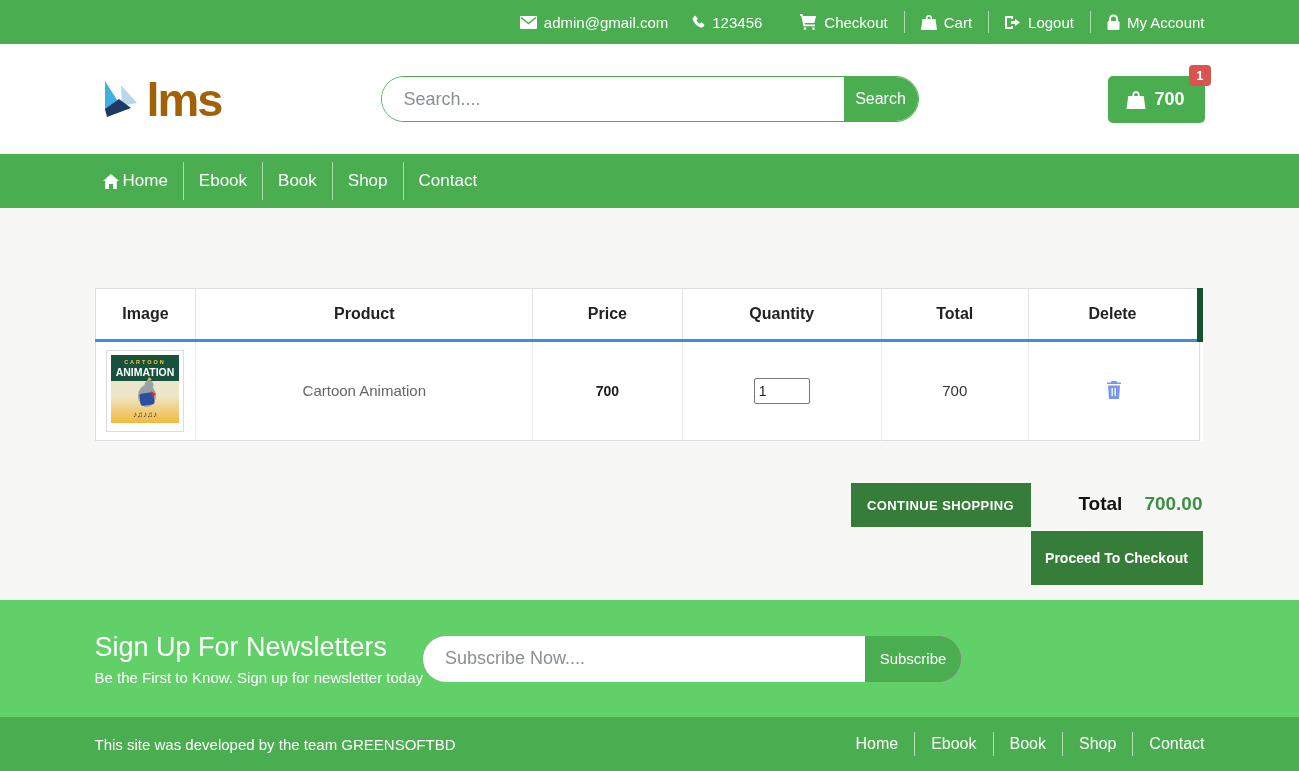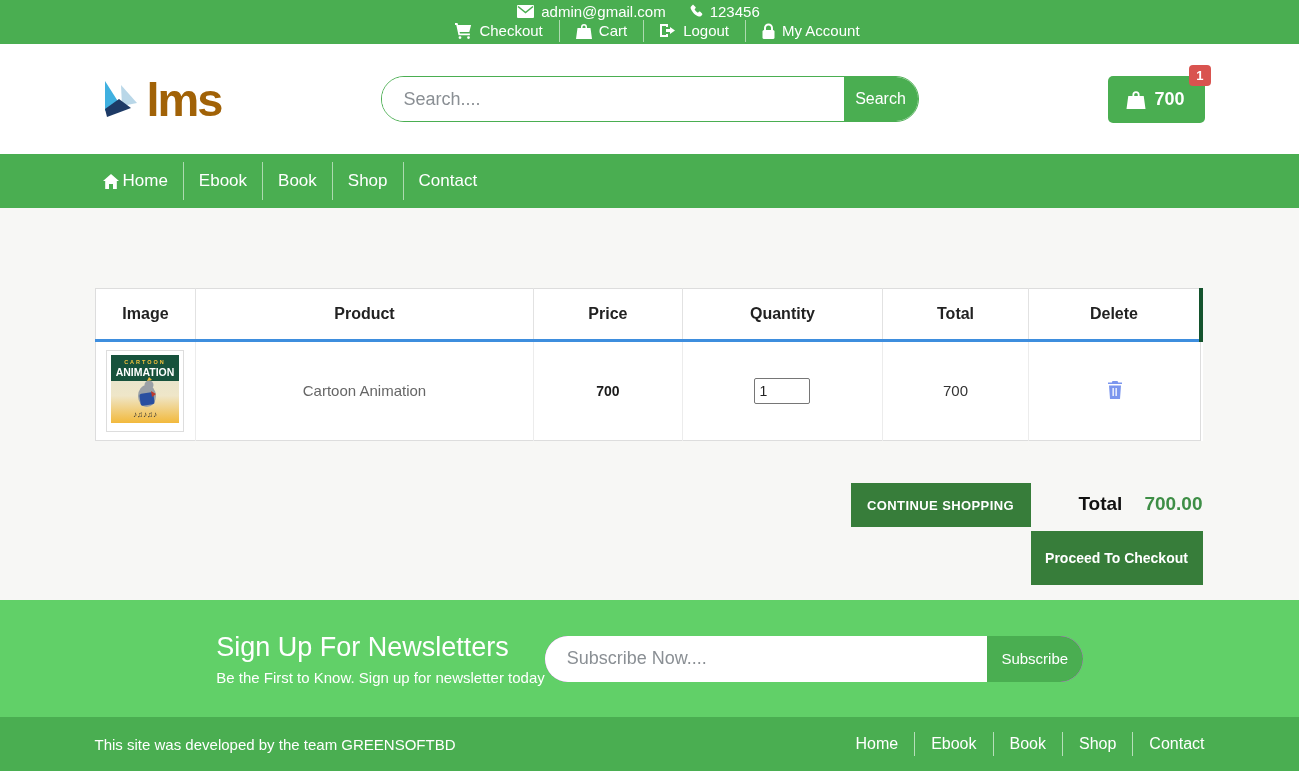--- a/index.html
+++ b/index.html
@@ -4,21 +4,21 @@
 <style>
   * { margin:0; padding:0; box-sizing:border-box; }
   body {
     font-family: "Liberation Sans", "DejaVu Sans", sans-serif;
     width: 1299px; height: 771px; background:#fff; overflow:hidden;
   }
   .container { width:1110px; margin:0 auto; }
 
   
   .topbar { height:44px; background:#4aae51; color:#fff; }
-  .topbar .container { display:flex; justify-content:center; align-items:center; height:100%;flex-direction:column; }
+  .topbar .container { display:flex; justify-content:flex-end; align-items:center; height:100%; }
   .tb-left, .tb-right { display:flex; align-items:center; }
   .tb-item { display:flex; align-items:center; gap:7px; font-size:15px; color:#fff; cursor:pointer; }
   .tb-left .tb-item { margin-right:22px; cursor:default; }
   .tb-right .tb-item { padding:0 16px; }
   .tb-right .tb-item:last-child { padding-right:0; }
   .tb-sep { width:1px; height:22px; background:rgba(255,255,255,0.55); }
   .icon-svg { display:inline-block; vertical-align:middle; }
 
   
   .header { height:110px; background:#fff; }
@@ -37,42 +37,42 @@
   .nav { height:54px; background:#4aae51; }
   .nav .container { display:flex; align-items:center; height:100%; }
   .nav-item { display:flex; align-items:center; gap:4px; color:#fff; font-size:17px; padding:0 15px; cursor:pointer; }
   .nav-item:first-child { padding-left:8px; }
   .nav-sep { width:1px; height:38px; background:rgba(255,255,255,0.55); }
 
   
   .main { height:392px; background:#f7f7f5; padding-top:80px; }
   table.cart { width:1108px; border-collapse:collapse; background:#fff; border:1px solid #ddd; }
   table.cart th { font-size:16px; font-weight:bold; color:#222; text-align:center; height:52px; border-right:1px solid #e2e2e2; border-bottom:3px solid #3e8ede; background:#fff; }
-  table.cart th:last-child { border-right:4px solid #14532d; }
+  table.cart th:last-child { border-right:6px solid #14532d; }
   table.cart td { text-align:center; height:100px; border-right:1px solid #ececec; background:#fff; vertical-align:middle; }
   table.cart td:last-child { border-right:1px solid #ddd; }
   .col-image{width:101px}.col-product{width:338px}.col-price{width:150px}.col-qty{width:200px}.col-total{width:147px}.col-del{width:172px}
   .thumb { display:inline-block; background:#fff; border:1px solid #ddd; padding:4px;text-align:right; }
   .prod-name { font-size:15px; color:#666; }
   .price-val { font-size:14px; font-weight:bold; color:#1b1b1b; }
   .total-val { font-size:15px; color:#333; }
   .qty-input { width:56px; height:26px; border:1.5px solid #767676; border-radius:2px; padding:0 4px; font-size:14px; color:#222; font-family:"Liberation Sans","DejaVu Sans",sans-serif; }
   .trash-btn { background:none; border:none; cursor:pointer; padding:2px; }
 
   .cart-actions { width:1108px; display:flex; justify-content:flex-end; align-items:flex-start; margin-top:42px; }
   .continue-btn { background:#377d3a; color:#fff; border:none; width:180px; height:44px; font-size:13px; font-weight:bold; letter-spacing:0.4px; cursor:pointer; font-family:"Liberation Sans","DejaVu Sans",sans-serif; }
   .summary { display:flex; flex-direction:column; align-items:flex-end; }
   .total-line { display:flex; align-items:baseline; gap:22px; padding:10px 0 4px; }
   .total-label { font-size:19px; font-weight:bold; color:#111; }
   .total-value { font-size:19px; font-weight:bold; color:#3e8e46; }
   .proceed-btn { margin-top:12px; background:#377d3a; color:#fff; border:none; width:172px; height:54px; font-size:14px; font-weight:bold; cursor:pointer; font-family:"Liberation Sans","DejaVu Sans",sans-serif; }
 
   
   .newsletter { height:117px; background:#61d068; }
-  .newsletter .container { display:flex; justify-content:center; align-items:center; height:100%; }
+  .newsletter .container { display:flex; justify-content:flex-start; align-items:center; height:100%; }
   .nl-title { font-size:27px; color:#fff; font-weight:normal; }
   .nl-sub { font-size:15px; color:#fff; margin-top:6px; }
   .nl-form { display:flex; width:538px; height:46px; border-radius:23px; overflow:hidden; background:#d946ef; }
   .nl-input { flex:1; border:none; outline:none; padding:0 22px; font-size:18px; color:#444; font-family:"Liberation Sans","DejaVu Sans",sans-serif; }
   .nl-input::placeholder { color:#8a8f94; }
   .nl-btn { width:96px; background:#4aae51; color:#fff; border:none; font-size:15px; cursor:pointer; border-radius:0 23px 23px 0; font-family:"Liberation Sans","DejaVu Sans",sans-serif; }
 
   
   .footer { height:54px; background:#4aae51; }
   .footer .container { display:flex; justify-content:space-between; align-items:center; height:100%; }

